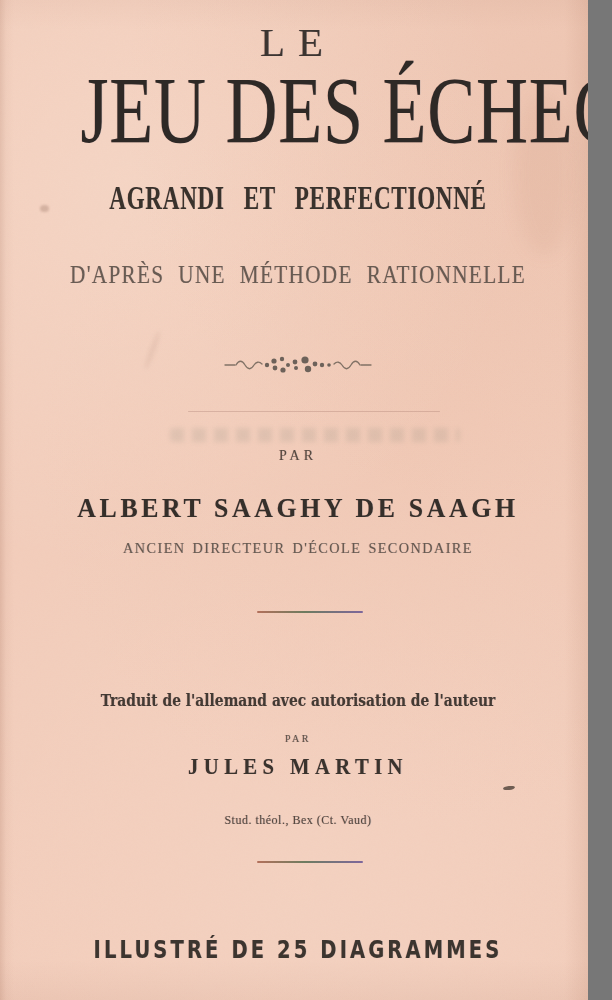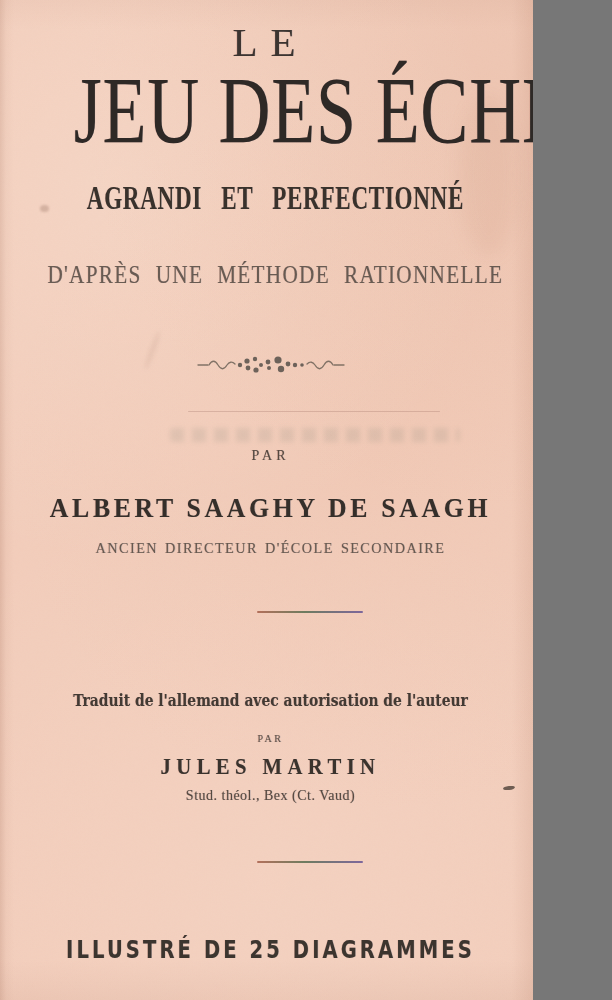--- a/index.html
+++ b/index.html
@@ -1,18 +1,18 @@
 <!DOCTYPE html>
 <html><head>
 <meta charset="utf-8">
 <style>
   html,body{margin:0;padding:0;}
   body{width:612px;height:1000px;overflow:hidden;background:#777;}
   #page{
-    position:relative;width:533px;height:1000px;overflow:hidden;
+    position:relative;width:588px;height:1000px;overflow:hidden;
     background:
       radial-gradient(circle at 22% 18%, rgba(255,244,232,0.20), rgba(255,244,232,0) 42%),
       radial-gradient(circle at 70% 45%, rgba(226,166,136,0.10), rgba(226,166,136,0) 55%),
       radial-gradient(circle at 50% 88%, rgba(255,240,228,0.12), rgba(255,240,228,0) 45%),
       radial-gradient(circle at 92% 10%, rgba(210,150,120,0.14), rgba(210,150,120,0) 40%),
       linear-gradient(90deg, rgba(146,88,66,0.20) 0px, rgba(146,88,66,0.05) 6px, rgba(146,88,66,0) 14px, rgba(146,88,66,0) 96%, rgba(170,112,88,0.16) 100%),
       linear-gradient(0deg, rgba(146,88,66,0.08) 0%, rgba(146,88,66,0) 4%, rgba(146,88,66,0) 97%, rgba(146,88,66,0.06) 100%),
       #f2ccba;
     font-family:"Liberation Serif", serif;
     color:#38312c;
@@ -34,21 +34,21 @@
   .par1{top:449px;font-size:14px;letter-spacing:4px;color:#56493f;}
   .author{top:494px;font-size:28px;font-weight:bold;letter-spacing:4px;color:#352f2a;transform:scaleX(.92);}
   .author-title{top:541px;font-size:15px;letter-spacing:1.5px;word-spacing:.15em;color:#665a50;transform:scaleX(.95);}
   .rule{position:absolute;height:1.6px;width:106px;left:257px;z-index:2;border-radius:1px;
     background:linear-gradient(90deg, rgba(168,96,74,0.85), rgba(95,115,85,0.9) 45%, rgba(105,85,150,0.85));}
   .rule1{top:611px;}
   .rule2{top:861px;}
   .trans-note{top:693px;font-size:16.5px;font-weight:bold;font-family:"DejaVu Serif", serif;color:#433a33;transform:scaleX(.84);}
   .par2{top:734px;font-size:10px;letter-spacing:2.5px;color:#5d5147;}
   .translator{top:755px;font-size:23px;font-weight:bold;letter-spacing:6px;color:#3a332d;transform:scaleX(.90);}
-  .trans-detail{top:789px;font-size:14px;letter-spacing:.5px;color:#554a41;font-family:Liberation Serif, serif;}
+  .trans-detail{top:814px;font-size:12px;letter-spacing:.5px;color:#554a41;font-family:Liberation Serif, serif;}
   .footer-line{top:937px;font-size:25px;font-weight:bold;font-family:"DejaVu Sans", sans-serif;letter-spacing:4px;color:#3c352f;transform:scaleX(.78);}
   .speck{position:absolute;top:786px;left:503px;width:12px;height:4px;border-radius:50%;background:#4e4138;opacity:.8;transform:rotate(-7deg);z-index:2;}
   .stain{position:absolute;border-radius:50%;z-index:1;pointer-events:none;}
   .stain1{top:205px;left:40px;width:9px;height:7px;background:rgba(120,80,65,.25);filter:blur(1px);}
   .stain2{top:95px;right:14px;width:60px;height:160px;background:rgba(190,130,100,.10);filter:blur(8px);}
   .stain3{top:330px;left:150px;width:5px;height:40px;background:rgba(140,100,80,.12);filter:blur(2px);transform:rotate(20deg);}
 </style>
 </head>
 <body>
 

